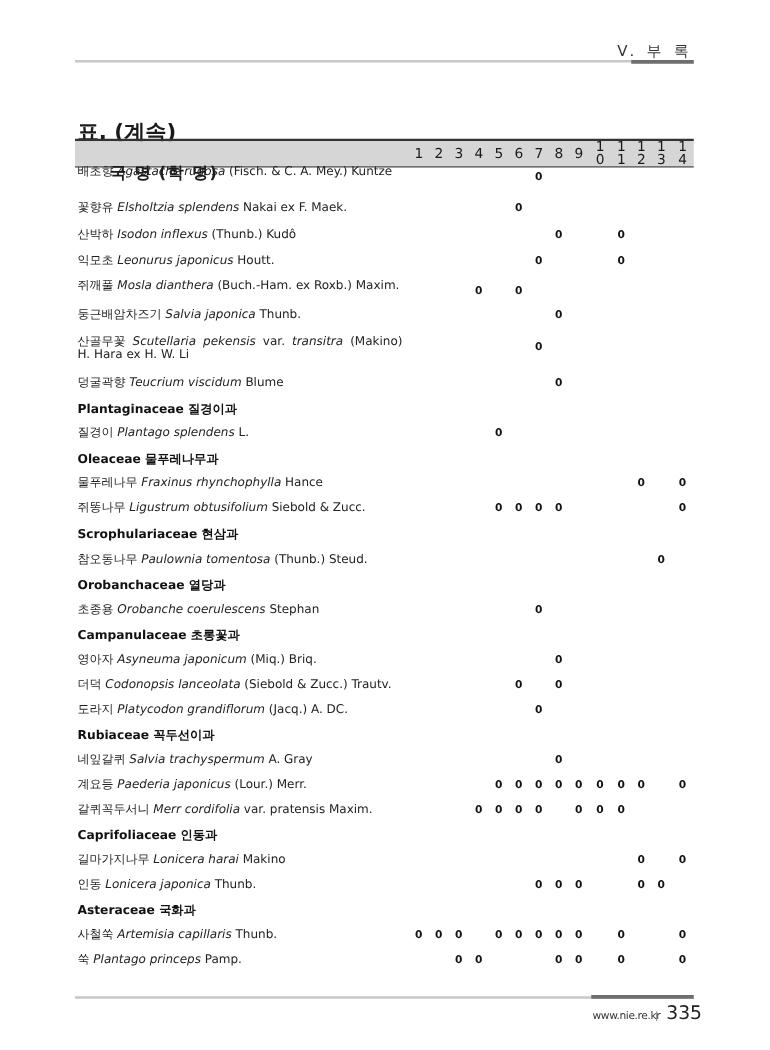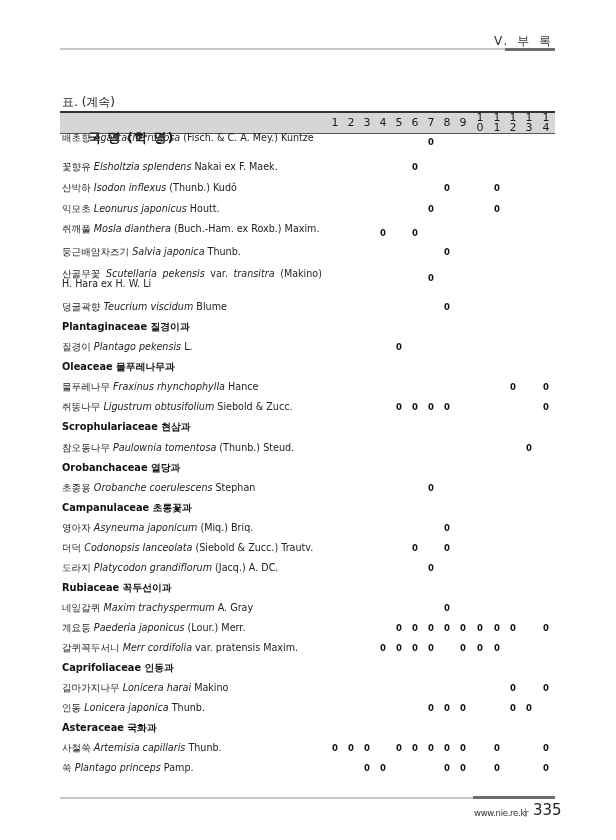--- a/index.html
+++ b/index.html
@@ -1,21 +1,21 @@
 <!DOCTYPE html>
 <html><head>
 <meta charset="utf-8">
 <style>
   html, body { margin:0; padding:0; background:#ffffff; }
   body { width:616px; height:840px; position:relative; overflow:hidden;
          font-family:"DejaVu Sans", sans-serif; color:#1a1a1a; }
   .hdr-title { position:absolute; right:62px; top:33px; font-size:12px; letter-spacing:3px; color:#333; }
   .hdr-line { position:absolute; left:60px; width:495px; top:48px; height:2px; background:#c8c8c8; }
   .hdr-line-dark { position:absolute; left:505px; width:50px; top:48px; height:3px; background:#6e6e6e; }
-  .caption { position:absolute; left:62px; top:94px; font-size:12px; font-weight:normal; }
+  .caption { position:absolute; left:62px; top:94px; font-size:17px; font-weight:bold; }
   .table-top { position:absolute; left:60px; width:495px; top:111px; height:2px; background:#333; }
   .thead { position:absolute; left:60px; width:495px; top:113px; height:20px; background:#d6d6d6; border-bottom:1px solid #555; }
   .thead .name-h { position:absolute; left:28px; top:16px; font-size:13px; font-weight:bold; letter-spacing:1px; }
   .colh { position:absolute; top:0; width:12px; text-align:center; font-size:11px; line-height:10px; }
   .colh.single { top:5px; }
   .colh.double { top:0px; }
   .row { position:absolute; left:60px; width:495px; }
   .name { position:absolute; left:2px; width:260px; font-size:9.6px; line-height:9.5px; color:#222; }
   .name.just { text-align:justify; text-align-last:left; }
   .name i { font-style:italic; }
@@ -87,21 +87,21 @@
       <span class="mark" style="left: 365px; top: 4px;">0</span>
     </div>
     <div class="row" style="top: 302px;">
       <div class="name"><span>덩굴곽향 </span><i>Teucrium viscidum</i><span> Blume</span></div>
       <span class="mark" style="left: 381px; top: 0px;">0</span>
     </div>
     <div class="row" style="top: 321px;">
       <span class="family">Plantaginaceae 질경이과</span>
     </div>
     <div class="row" style="top: 342px;">
-      <div class="name"><span>질경이 </span><i>Plantago pekensis</i><span> L.</span></div>
+      <div class="name"><span>질경이 </span><i>Plantago splendens</i><span> L.</span></div>
       <span class="mark" style="left: 333px; top: 0px;">0</span>
     </div>
     <div class="row" style="top: 361px;">
       <span class="family">Oleaceae 물푸레나무과</span>
     </div>
     <div class="row" style="top: 382px;">
       <div class="name"><span>물푸레나무 </span><i>Fraxinus rhynchophylla</i><span> Hance</span></div>
       <span class="mark" style="left: 447px; top: 0px;">0</span>
       <span class="mark" style="left: 480px; top: 0px;">0</span>
     </div>
@@ -140,21 +140,21 @@
       <span class="mark" style="left: 381px; top: 0px;">0</span>
     </div>
     <div class="row" style="top: 563px;">
       <div class="name"><span>도라지 </span><i>Platycodon grandiflorum</i><span> (Jacq.) A. DC.</span></div>
       <span class="mark" style="left: 365px; top: 0px;">0</span>
     </div>
     <div class="row" style="top: 582px;">
       <span class="family">Rubiaceae 꼭두선이과</span>
     </div>
     <div class="row" style="top: 603px;">
-      <div class="name"><span>네잎갈퀴 </span><i>Maxim trachyspermum</i><span> A. Gray</span></div>
+      <div class="name"><span>네잎갈퀴 </span><i>Salvia trachyspermum</i><span> A. Gray</span></div>
       <span class="mark" style="left: 381px; top: 0px;">0</span>
     </div>
     <div class="row" style="top: 623px;">
       <div class="name"><span>계요등 </span><i>Paederia japonicus</i><span> (Lour.) Merr.</span></div>
       <span class="mark" style="left: 333px; top: 0px;">0</span>
       <span class="mark" style="left: 349px; top: 0px;">0</span>
       <span class="mark" style="left: 365px; top: 0px;">0</span>
       <span class="mark" style="left: 381px; top: 0px;">0</span>
       <span class="mark" style="left: 397px; top: 0px;">0</span>
       <span class="mark" style="left: 414px; top: 0px;">0</span>

